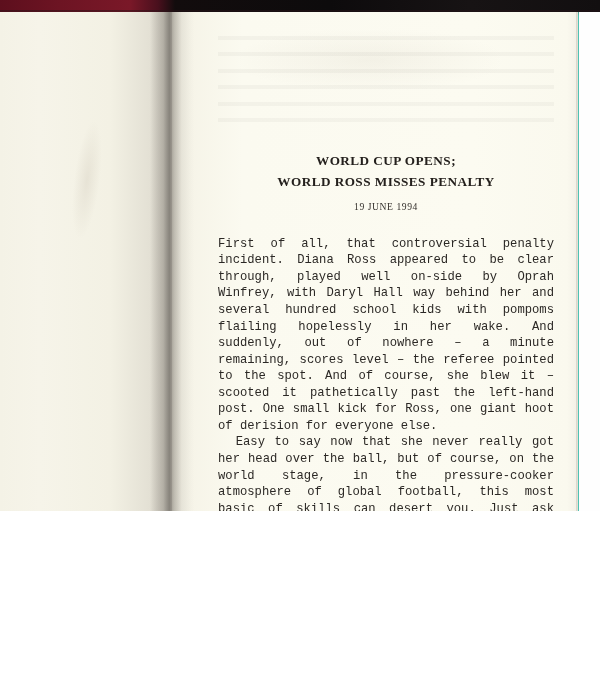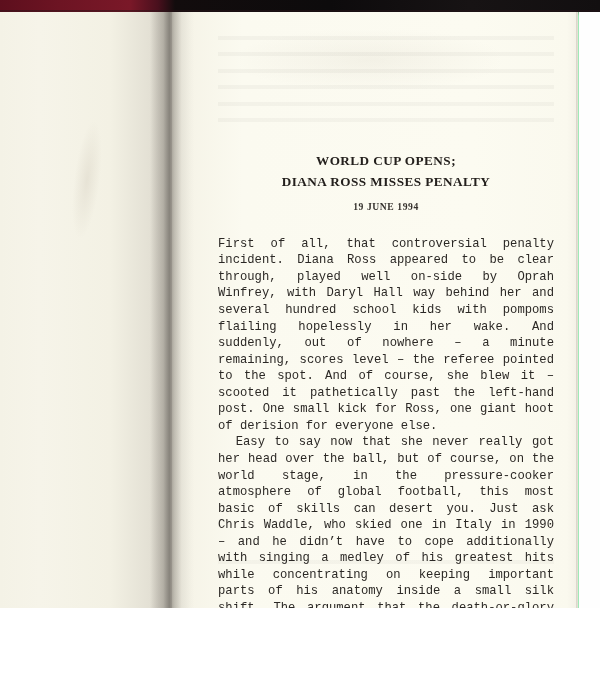--- a/index.html
+++ b/index.html
@@ -12,22 +12,22 @@
     width: 600px;
     height: 681px;
     overflow: hidden;
     font-family: "Liberation Serif", "DejaVu Serif", serif;
   }
 
   
   #scan {
     position: relative;
     width: 600px;
-    height: 608px;
-    background: #86efac;
+    height: 511px;
+    background: #14b8a6;
     overflow: hidden;
   }
 
   
   .top-band {
     position: absolute;
     left: 0;
     top: 0;
     width: 600px;
     height: 12px;
@@ -135,21 +135,20 @@
     margin-top: 138px;
   }
   .headline .hl-line { display: block; white-space: nowrap; }
 
   .dateline {
     text-align: center;
     font-size: 9.6px;
     letter-spacing: 0.06em;
     color: #35312d;
     margin-top: 8px;
-    font-weight: bold;
   }
 
   .body-copy {
     margin-top: 24px;
     font-size: 12.2px;
     line-height: 16.55px;
     text-align: justify;
     text-justify: inter-word;
     color: #2b2825;
     hyphens: none;
@@ -259,21 +258,21 @@
   <div class="blemish blemish-c"></div>
   <div class="bleed-through"></div>
   <div class="bleed-through-2"></div>
   <div class="blemish blemish-a"></div>
   <div class="blemish blemish-b"></div>
 
   <div class="textblock">
 
     <h1 class="headline">
       <span class="hl-line">WORLD CUP OPENS;</span>
-      <span class="hl-line">DIANA ROSS MISSES PENALTY</span>
+      <span class="hl-line">WORLD ROSS MISSES PENALTY</span>
     </h1>
 
     <div class="dateline">19 JUNE 1994</div>
 
     <div class="body-copy">
       <p>First of all, that controversial penalty incident. Diana Ross appeared to be clear through, played well on-side by Oprah Winfrey, with Daryl Hall way behind her and several hundred school kids with pompoms flailing hopelessly in her wake. And suddenly, out of nowhere – a minute remaining, scores level – the referee pointed to the spot. And of course, she blew it – scooted it pathetically past the left-hand post. One small kick for Ross, one giant hoot of derision for everyone else.</p>
       <p><span>Easy to say now that she never really got her head over the ball, but of course, on the world stage, in the pressure-cooker atmosphere of global football, this most basic of skills can desert you. Just ask Chris Waddle, who skied one in Italy in 1990 – and he didn’t have to cope additionally with singing a medley of his greatest hits while concentrating on keeping important parts of his anatomy inside a small silk shift. The argument that the death-or-glory endgame format reduces the game to little more than a lottery certainly gained momentum on Friday night: there may never be a more appropriate moment to call for Fifa officials to ban the penalty shoot-out as a means of deciding opening ceremonies.</span><span class="fn-marker">*</span></p>
     </div>
 
   </div>

